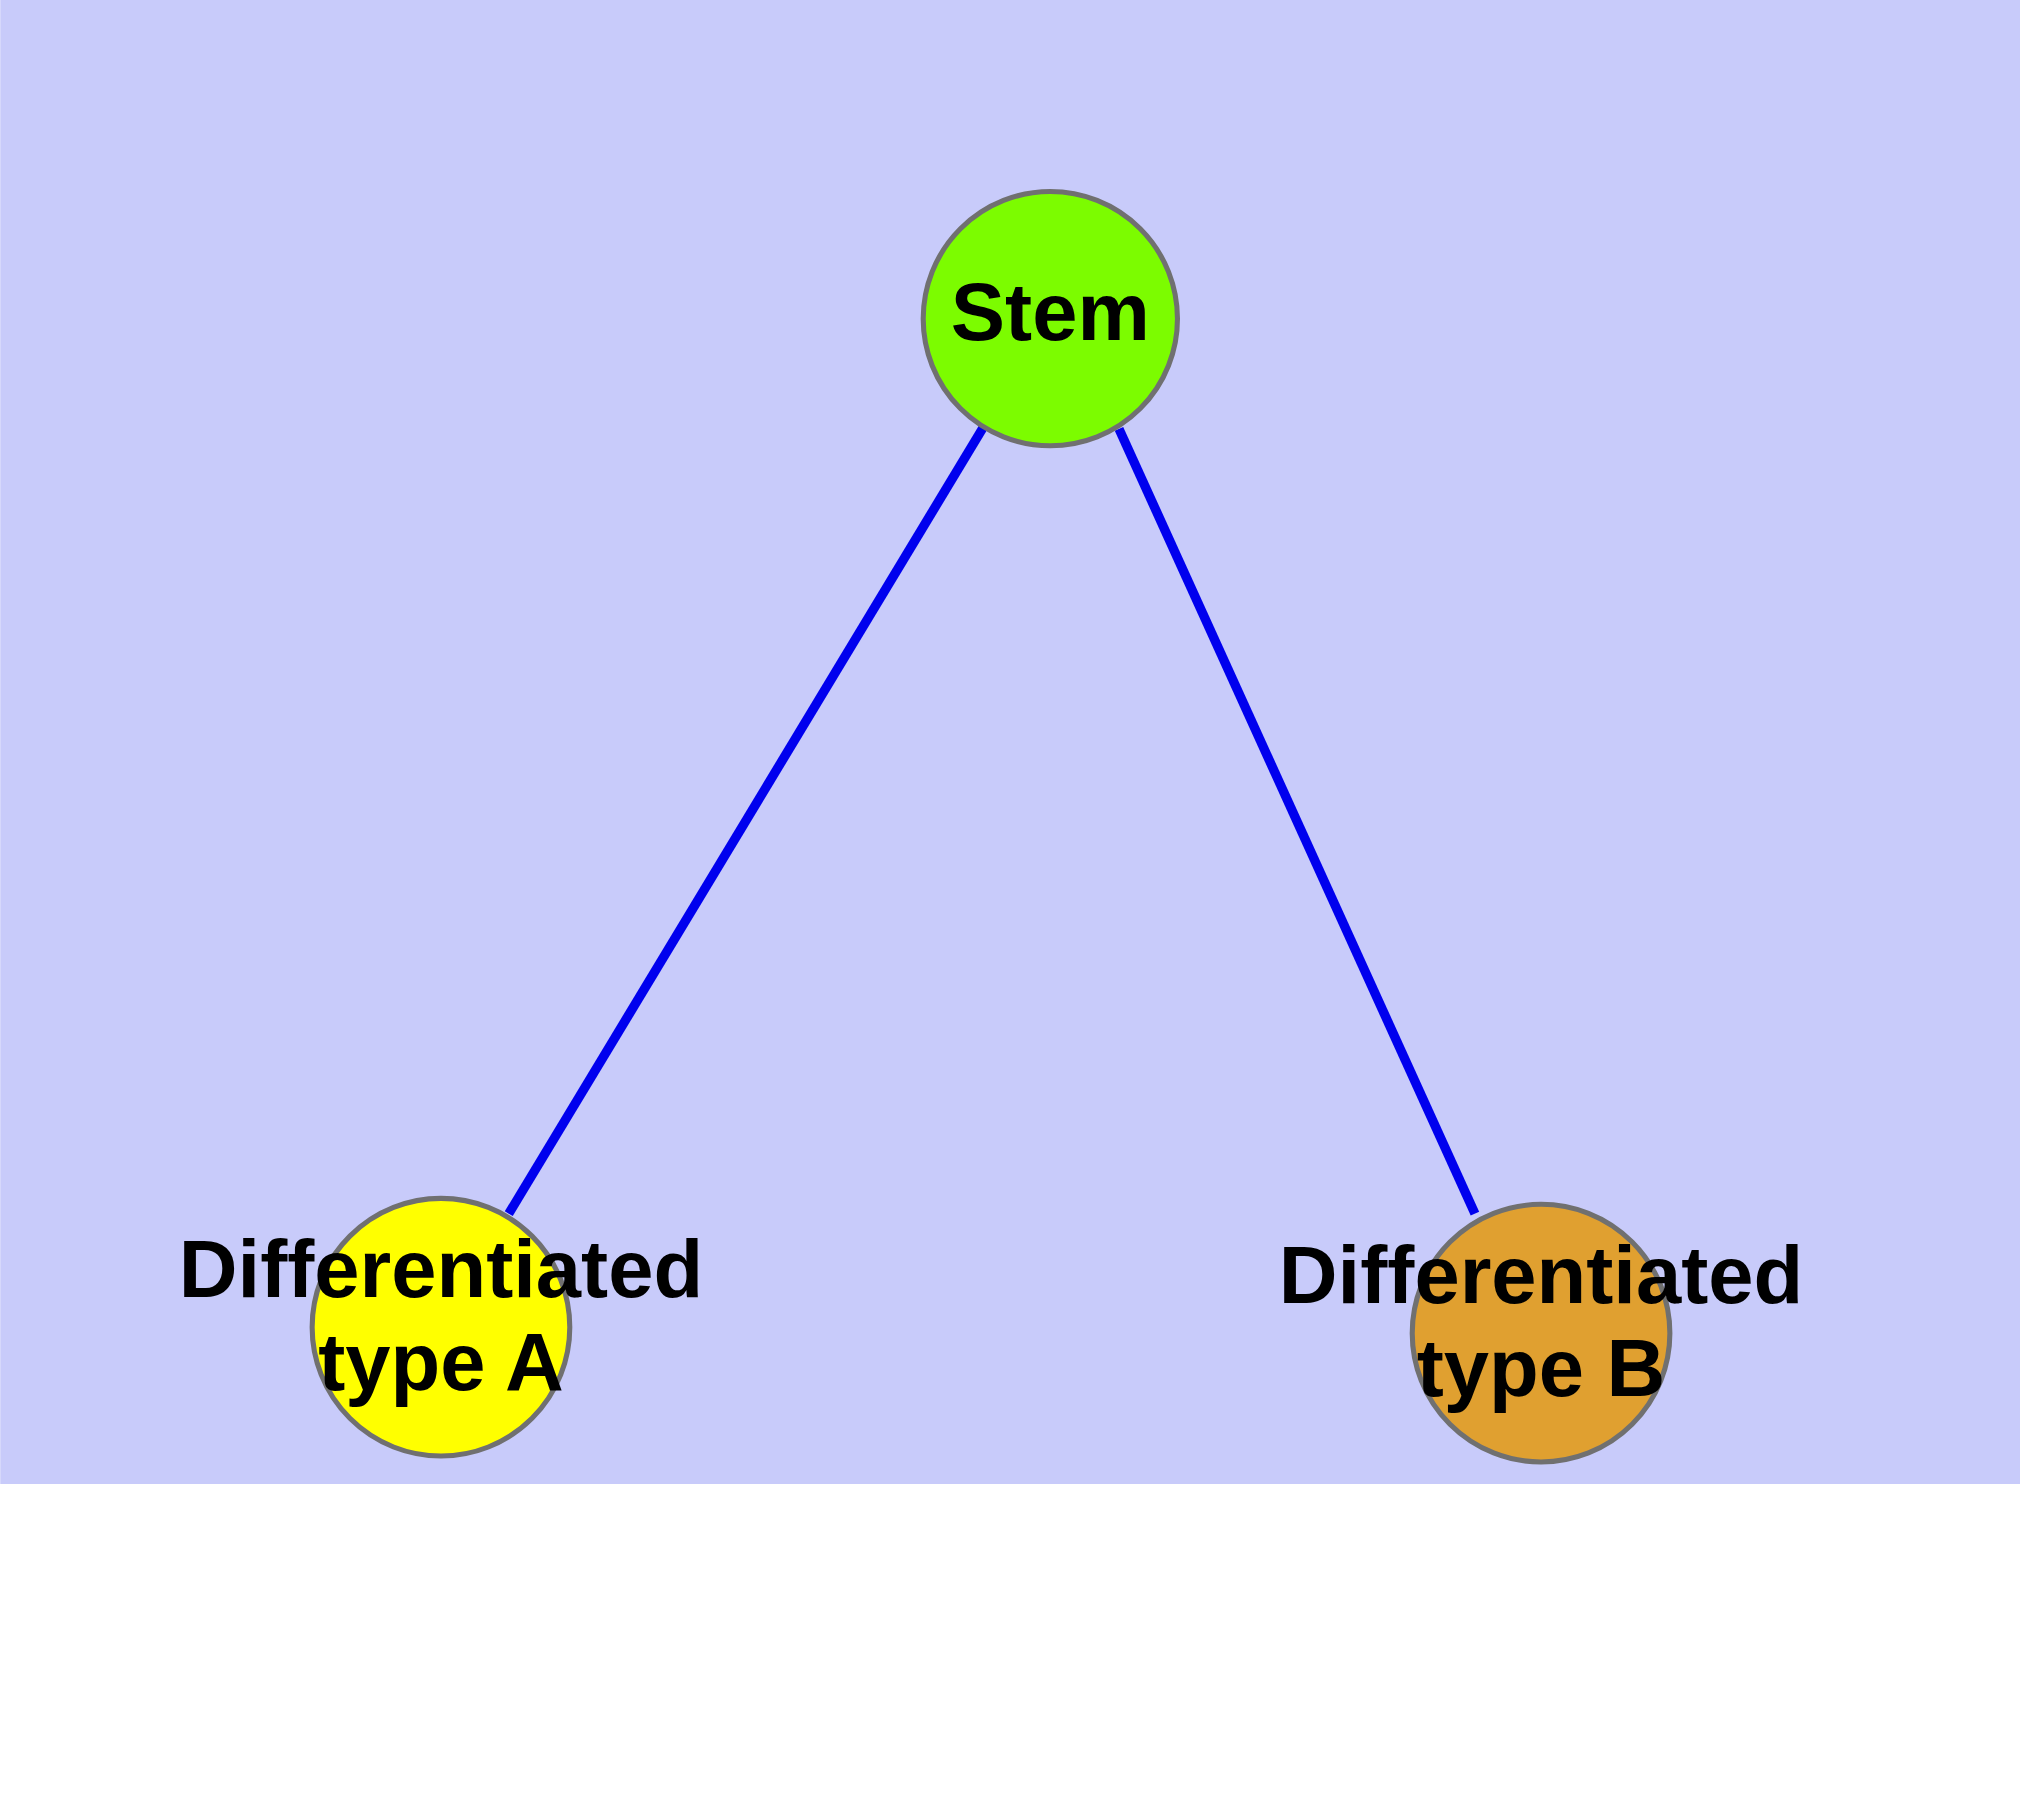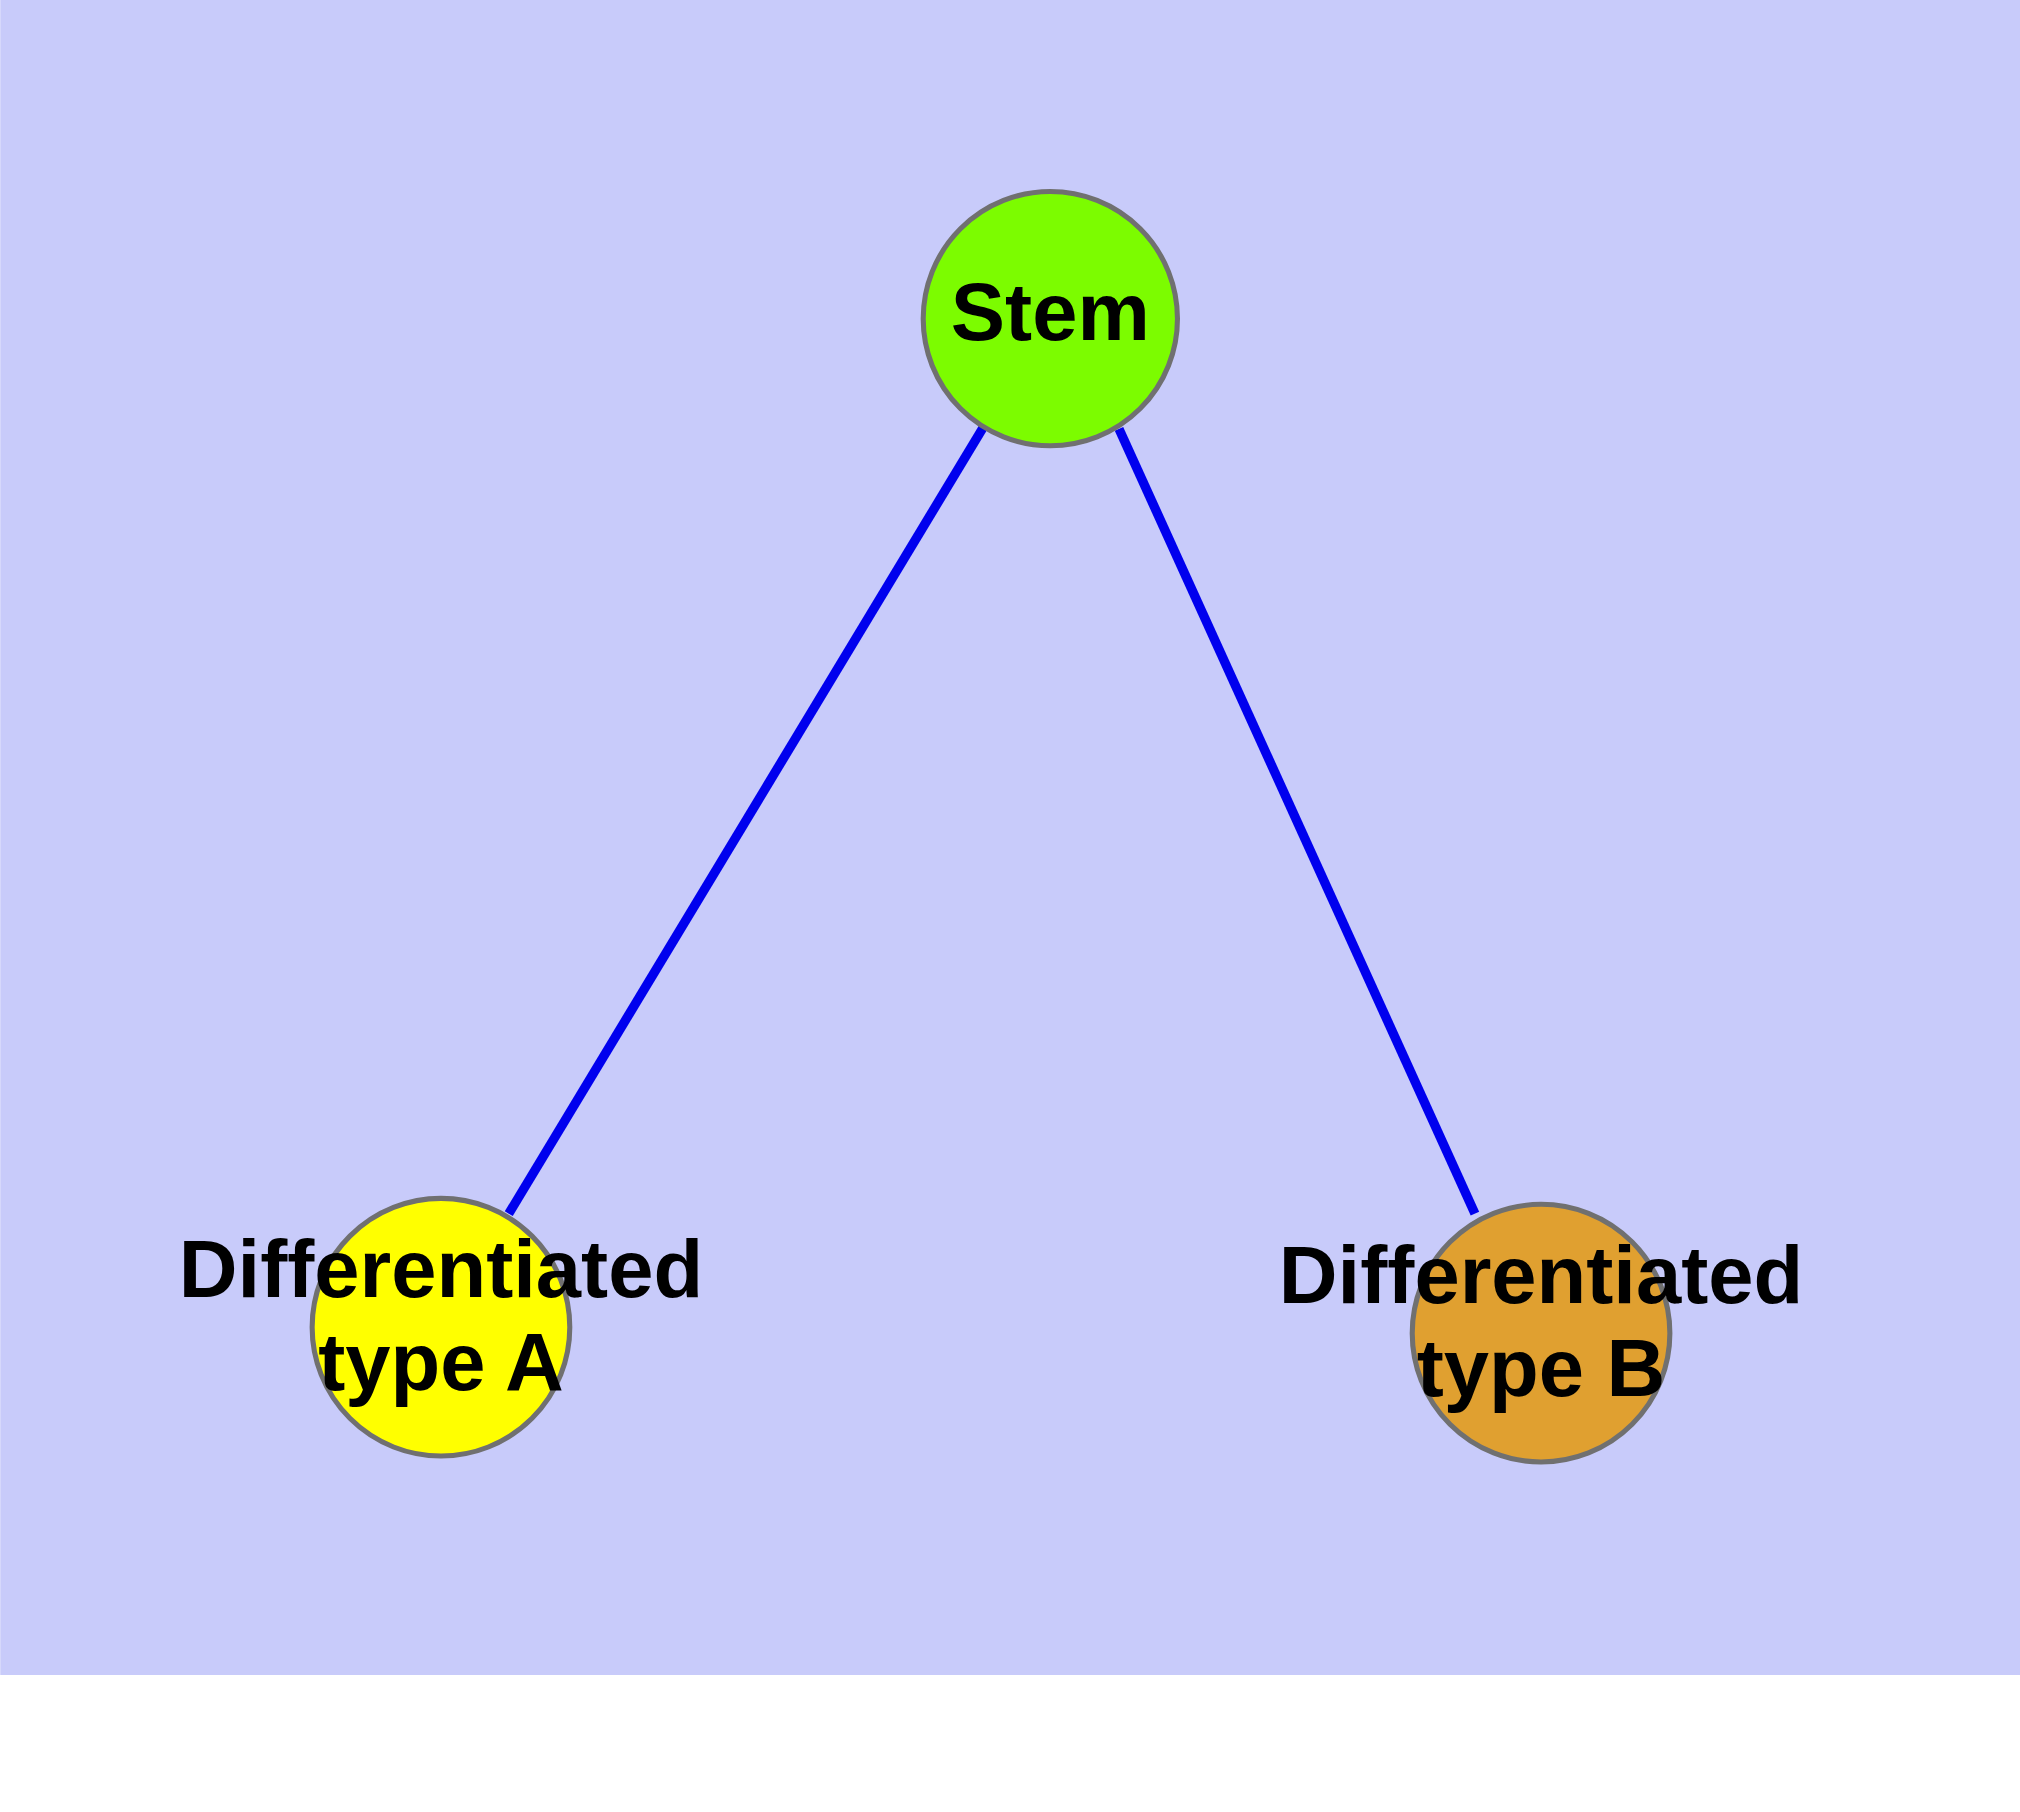--- a/index.html
+++ b/index.html
@@ -27,21 +27,21 @@
     font-weight: bold;
     fill: #000000;
     text-anchor: middle;
     dominant-baseline: middle;
     paint-order: normal;
   }
 </style>
 </head>
 <body>
 
-<div id="canvas" style="width: 2021px; height: 1675px;">
+<div id="canvas" style="width: 2021px; height: 1484px;">
   <svg id="graph-svg" viewBox="0 0 2384 2138" xmlns="http://www.w3.org/2000/svg">
 
     <rect id="bg-rect" x="0" y="0" width="2384" height="2138" fill="#C8CBFA"></rect>
 
     <g id="edges-group">
       <line id="edge-0" x1="1160" y1="504" x2="600" y2="1432" stroke="#0000EE" stroke-width="11" stroke-linecap="butt"></line>
       <line id="edge-1" x1="1320" y1="506" x2="1740" y2="1432" stroke="#0000EE" stroke-width="11" stroke-linecap="butt"></line>
     </g>
 
     <g id="nodes-group">

